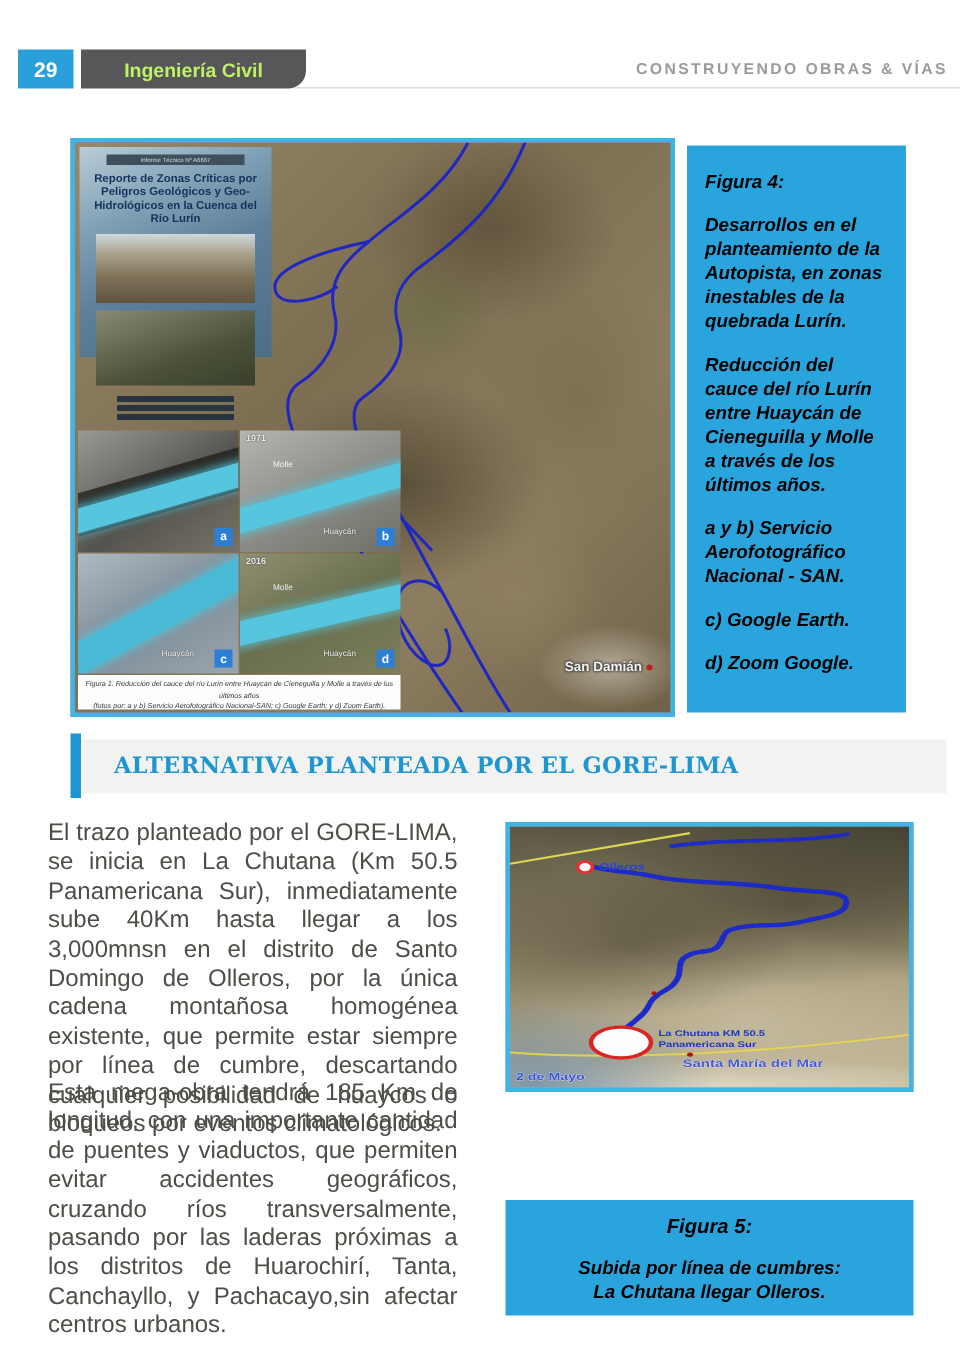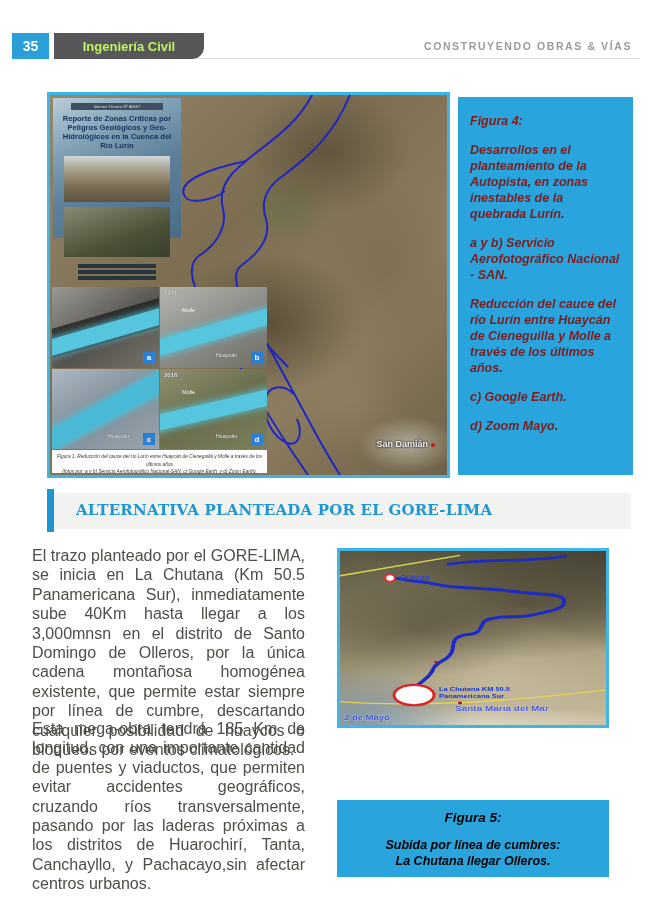--- a/index.html
+++ b/index.html
@@ -61,22 +61,22 @@
   .tag{position:absolute;right:4px;bottom:4px;width:12px;height:12px;background:#2d7fd4;color:#fff;
        font-size:8px;font-weight:bold;display:flex;align-items:center;justify-content:center;}
   .pyear{position:absolute;left:4px;top:3px;color:#eeeeee;font-size:6px;font-weight:bold;text-shadow:0 0 1px #222;}
   .pplace{position:absolute;left:22px;top:20px;color:rgba(255,255,255,.85);font-size:5.5px;}
   .pplace2{position:absolute;left:52%;bottom:10px;color:rgba(255,255,255,.9);font-size:5.5px;text-shadow:0 0 1px #333;}
 
   .fig4cap{position:absolute;left:2px;top:355px;width:215px;height:23px;background:#fdfdfd;
            color:#3a3a3a;font-size:4.8px;font-style:italic;text-align:center;padding-top:3px;
            box-sizing:border-box;line-height:1.6;}
 
-  .sidebar4{position:absolute;left:458px;top:97px;width:175px;height:378px;background:#29a4dd;
-            color:#7f1d1d;padding:16px 12px;box-sizing:border-box;font-style:italic;font-weight:bold;
+  .sidebar4{position:absolute;left:458px;top:97px;width:146px;height:378px;background:#29a4dd;
+            color:#000000;padding:16px 12px;box-sizing:border-box;font-style:italic;font-weight:bold;
             font-size:12.5px;line-height:16px;overflow:hidden;}
   .sidebar4 p{margin:0 0 13px 0;}
 
   
   .head-bar{position:absolute;left:47px;top:489px;width:7px;height:43px;background:#1f96d2;}
   .head-band{position:absolute;left:54px;top:493px;width:577px;height:36px;background:#f2f2f0;}
   .head-text{position:absolute;left:76px;top:501px;color:#1f96d2;font-family:"DejaVu Serif",serif;
              font-weight:bold;font-size:15px;letter-spacing:0.2px;}
 
   
@@ -102,21 +102,21 @@
            color:#000000;text-align:center;font-style:italic;font-weight:bold;padding-top:10px;
            box-sizing:border-box;}
   .fig5cap .t{font-size:13.5px;margin-bottom:12px;}
   .fig5cap .l{font-size:12.5px;line-height:16px;}
 </style>
 </head>
 <body>
 
 <div class="page">
 
-  <div class="h-num">35</div>
+  <div class="h-num">29</div>
   <div class="h-tab">Ingeniería Civil</div>
   <div class="h-run">CONSTRUYENDO OBRAS &amp; VÍAS</div>
   <div class="h-rule"></div>
 
   <div class="fig4">
     <svg class="routes" viewBox="0 0 397 380" preserveAspectRatio="none">
       <g fill="none" stroke="#1b23c8" stroke-width="2" opacity="0.95">
         <path d="M 262,0 C 246,32 214,50 196,66 C 178,80 168,94 173,114 C 178,134 163,152 150,160 C 137,168 141,188 152,206 C 163,224 180,254 197,284 C 211,308 230,340 258,380"></path>
         <path d="M 300,0 C 284,40 258,62 234,80 C 216,92 210,106 216,124 C 222,144 206,160 192,170 C 180,178 188,200 200,218 C 212,238 227,268 245,300 C 259,326 272,352 290,380"></path>
         <path d="M 196,66 C 158,74 128,86 134,100 C 138,110 162,106 175,96"></path>
@@ -169,24 +169,24 @@
 
     <div class="fig4cap">
       <span>Figura 1. Reducción del cauce del río Lurín entre Huaycán de Cieneguilla y Molle a través de los últimos años</span><br>
       <span>(fotos por: a y b) Servicio Aerofotográfico Nacional-SAN; c) Google Earth; y d) Zoom Earth).</span>
     </div>
   </div>
 
   <div class="sidebar4">
     <p>Figura 4:</p>
     <p>Desarrollos en el planteamiento de la Autopista, en zonas inestables de la quebrada Lurín.</p>
+    <p>Reducción del cauce del río Lurín entre Huaycán de Cieneguilla y Molle a través de los últimos años.</p>
     <p>a y b) Servicio Aerofotográfico Nacional - SAN.</p>
-    <p>Reducción del cauce del río Lurín entre Huaycán de Cieneguilla y Molle a través de los últimos años.</p>
     <p>c) Google Earth.</p>
-    <p>d) Zoom Mayo.</p>
+    <p>d) Zoom Google.</p>
   </div>
 
   <div class="head-bar"></div>
   <div class="head-band"></div>
   <div class="head-text">ALTERNATIVA PLANTEADA POR EL GORE-LIMA</div>
 
   <p class="para p1">El trazo planteado por el GORE-LIMA, se inicia en La Chutana (Km 50.5 Panamericana Sur), inmediatamente sube 40Km hasta llegar a los 3,000mnsn en el distrito de Santo Domingo de Olleros, por la única cadena montañosa homogénea existente, que permite estar siempre por línea de cumbre, descartando cualquier posibilidad de huaycos o bloqueos por eventos climatológicos.</p>
   <p class="para p2">Esta mega-obra tendrá 185 Km de longitud, con una importante cantidad de puentes y viaductos, que permiten evitar accidentes geográficos, cruzando ríos transversalmente, pasando por las laderas próximas a los distritos de Huarochirí, Tanta, Canchayllo, y Pachacayo,sin afectar centros urbanos.</p>
 
   <div class="fig5">

